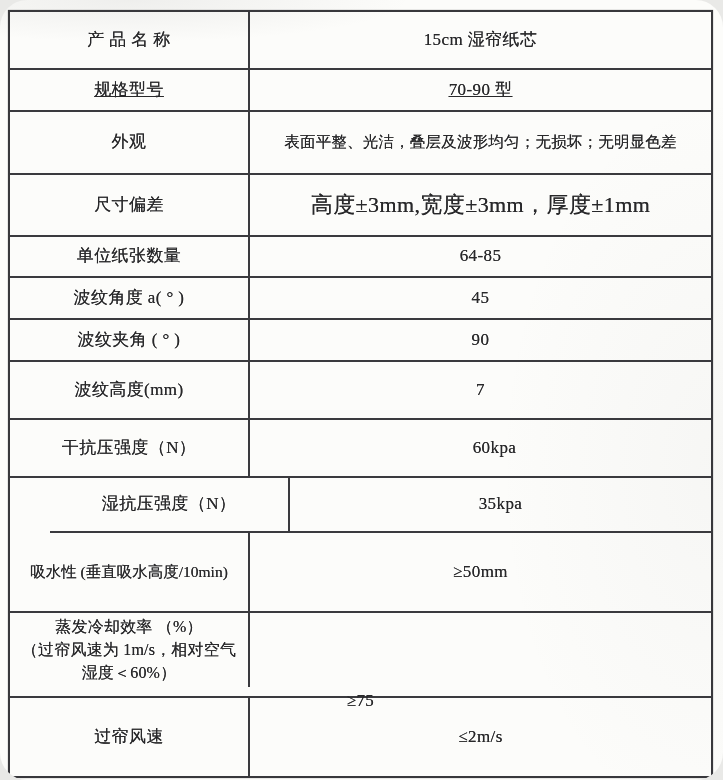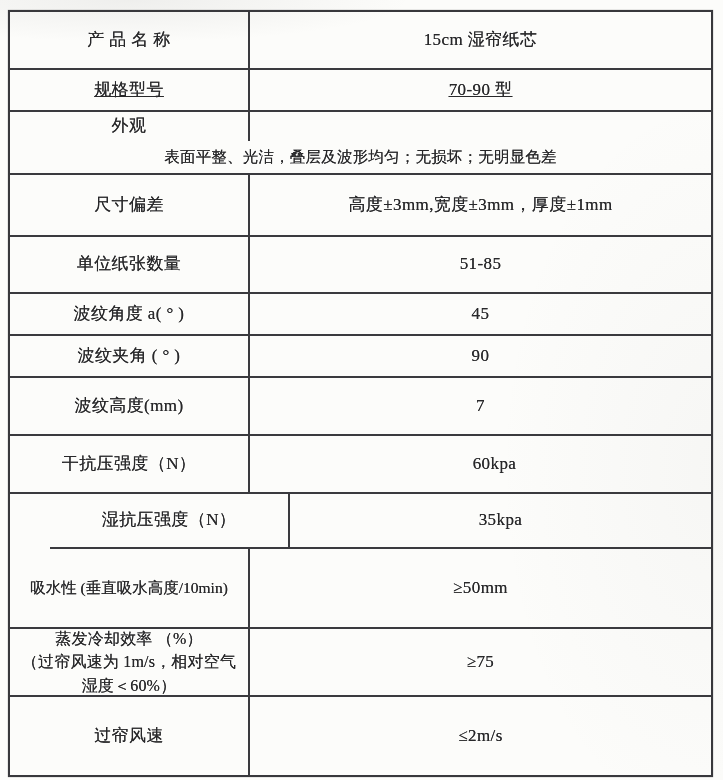--- a/index.html
+++ b/index.html
@@ -11,20 +11,21 @@
     position: relative;
     width: 723px;
     height: 780px;
     background:
       radial-gradient(ellipse 400px 60px at 18% 0%, rgba(120,120,120,0.10), rgba(0,0,0,0) 70%),
       radial-gradient(ellipse 300px 500px at 100% 60%, rgba(140,140,140,0.05), rgba(0,0,0,0) 75%),
       #fcfcfa;
     overflow: hidden;
     font-family: "Liberation Serif", "DejaVu Serif", serif;
     color: #28282a;
+    border-radius: 27px;
   }
   .spec-table {
     position: absolute;
     left: 8px;
     top: 10px;
     width: 705px;
     border: 2px solid #38383c;
     box-shadow: 0 0 1px rgba(40,40,40,0.55);
     box-sizing: border-box;
     background: transparent;
@@ -50,35 +51,35 @@
   }
   .label-cell {
     width: 240px;
     border-right: 2px solid #3a3a3e;
   }
   .value-cell { flex: 1; }
 
   
   .row:nth-child(1)  { height: 58px; }
   .row:nth-child(2)  { height: 42px; text-decoration: underline; }
-  .row:nth-child(3)  { height: 63px; flex-direction: column; }
+  .row:nth-child(3)  { height: 63px; }
   .row:nth-child(4)  { height: 62px; }
-  .row:nth-child(5)  { height: 57px; }
+  .row:nth-child(5)  { height: 41px; }
   .row:nth-child(6)  { height: 42px; }
   .row:nth-child(7)  { height: 42px; }
   .row:nth-child(8)  { height: 58px; }
   .row:nth-child(9)  { height: 58px; gap: 28px; }
   .row:nth-child(10) { height: 55px; margin-left: 40px; }
   .row:nth-child(11) { height: 80px; }
-  .row:nth-child(12) { height: 68px; }
+  .row:nth-child(12) { height: 85px; flex-direction: column; }
   .row:nth-child(13) { height: 78px; }
 
   
   .row:nth-child(3)  .value-cell { font-size: 15.5px; letter-spacing: 0.2px; }
-  .row:nth-child(4)  .value-cell { font-size: 17px; }
+  .row:nth-child(4)  .value-cell { font-size: 22px; }
   .row:nth-child(11) .label-cell { font-size: 15.5px; letter-spacing: 0; padding: 14px 2px; }
   .row:nth-child(12) .label-cell { font-size: 16px; letter-spacing: 0.2px; padding: 2px 2px; }
 </style>
 </head>
 <body>
 
 <div class="page">
   <div class="spec-table">
 
     <div class="row">
@@ -96,21 +97,21 @@
       <div class="cell value-cell">表面平整、光洁，叠层及波形均匀；无损坏；无明显色差</div>
     </div>
 
     <div class="row">
       <div class="cell label-cell">尺寸偏差</div>
       <div class="cell value-cell">高度±3mm,宽度±3mm，厚度±1mm</div>
     </div>
 
     <div class="row">
       <div class="cell label-cell">单位纸张数量</div>
-      <div class="cell value-cell">51-85</div>
+      <div class="cell value-cell">64-85</div>
     </div>
 
     <div class="row">
       <div class="cell label-cell">波纹角度 a( ° )</div>
       <div class="cell value-cell">45</div>
     </div>
 
     <div class="row">
       <div class="cell label-cell">波纹夹角 ( ° )</div>
       <div class="cell value-cell">90</div>

